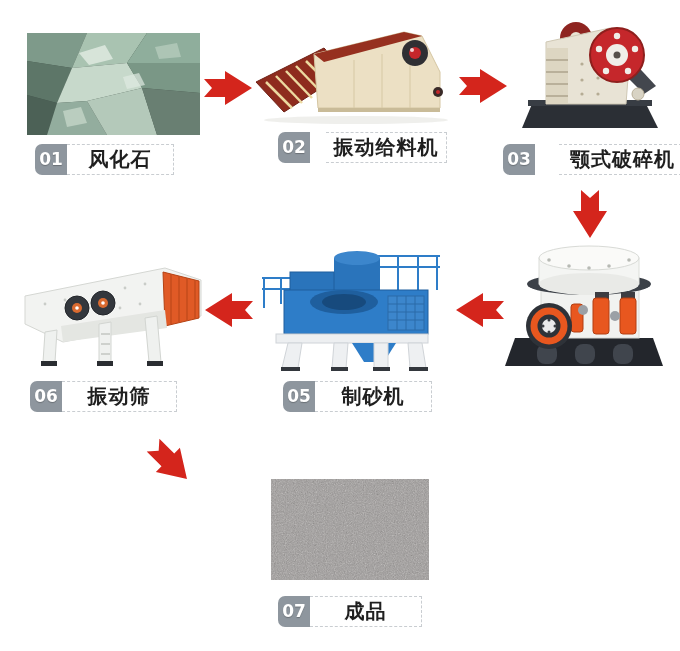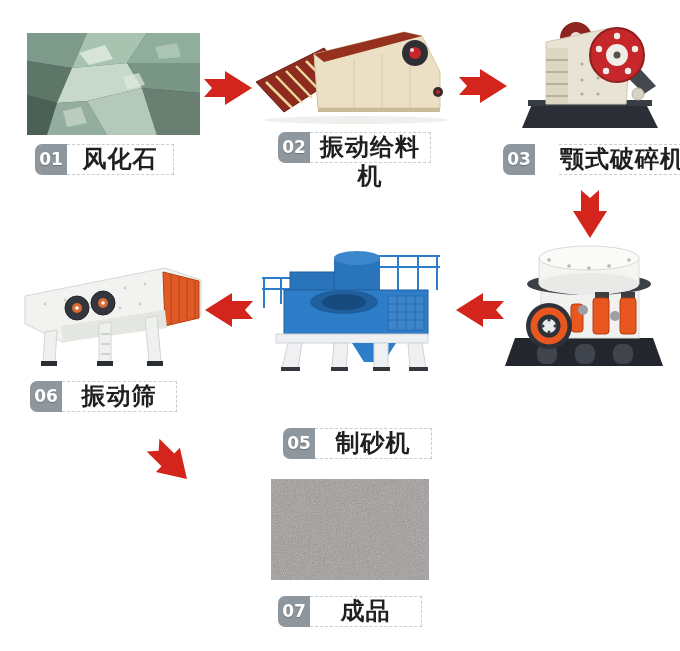--- a/index.html
+++ b/index.html
@@ -17,21 +17,21 @@
   .arrow.diag{transform:rotate(45deg);}
   
   .step-label{position:absolute;display:flex;height:31px;}
   .badge{
     flex:0 0 32px;width:32px;height:31px;background:#8e969e;color:#ffffff;
     border-radius:7px 0 0 7px;font-weight:bold;font-size:17px;line-height:31px;
     text-align:center;text-shadow:0 1px 1px rgba(0,0,0,.25);
   }
   .lbox{
     height:29px;background:#ffffff;border:1px dashed #c9cdd1;border-left:none;
-    font-weight:bold;font-size:24px;line-height:29px;text-align:center;
+    font-weight:bold;font-size:20px;line-height:29px;text-align:center;
     color:#1f1f1f;letter-spacing:1px;box-sizing:content-box;
   }
   .defs{position:absolute;width:0;height:0;overflow:hidden;}
 </style>
 </head>
 <body>
 
 <div class="canvas">
 
   <svg class="defs" aria-hidden="true">
@@ -302,30 +302,30 @@
     </svg>
   </figure>
 
   <div class="step-label" style="left:35px;top:144px;">
     <span class="badge">01</span>
     <span class="lbox" style="width:106px;">风化石</span>
   </div>
 
   <div class="step-label" style="left:278px;top:132px;">
     <span class="badge">02</span>
-    <span class="lbox" style="width:120px;">振动给料机</span>
+    <span class="lbox" style="width:120px;margin-left:16px;">振动给料机</span>
   </div>
 
   <div class="step-label" style="left:503px;top:144px;">
     <span class="badge">03</span>
     <span class="lbox" style="width:127px;margin-left:24px;">颚式破碎机</span>
   </div>
 
 
-  <div class="step-label" style="left:283px;top:381px;margin-top:47px;">
+  <div class="step-label" style="left:283px;top:381px;">
     <span class="badge">05</span>
     <span class="lbox" style="width:116px;">制砂机</span>
   </div>
 
   <div class="step-label" style="left:30px;top:381px;">
     <span class="badge">06</span>
     <span class="lbox" style="width:114px;">振动筛</span>
   </div>
 
   <div class="step-label" style="left:278px;top:596px;">

